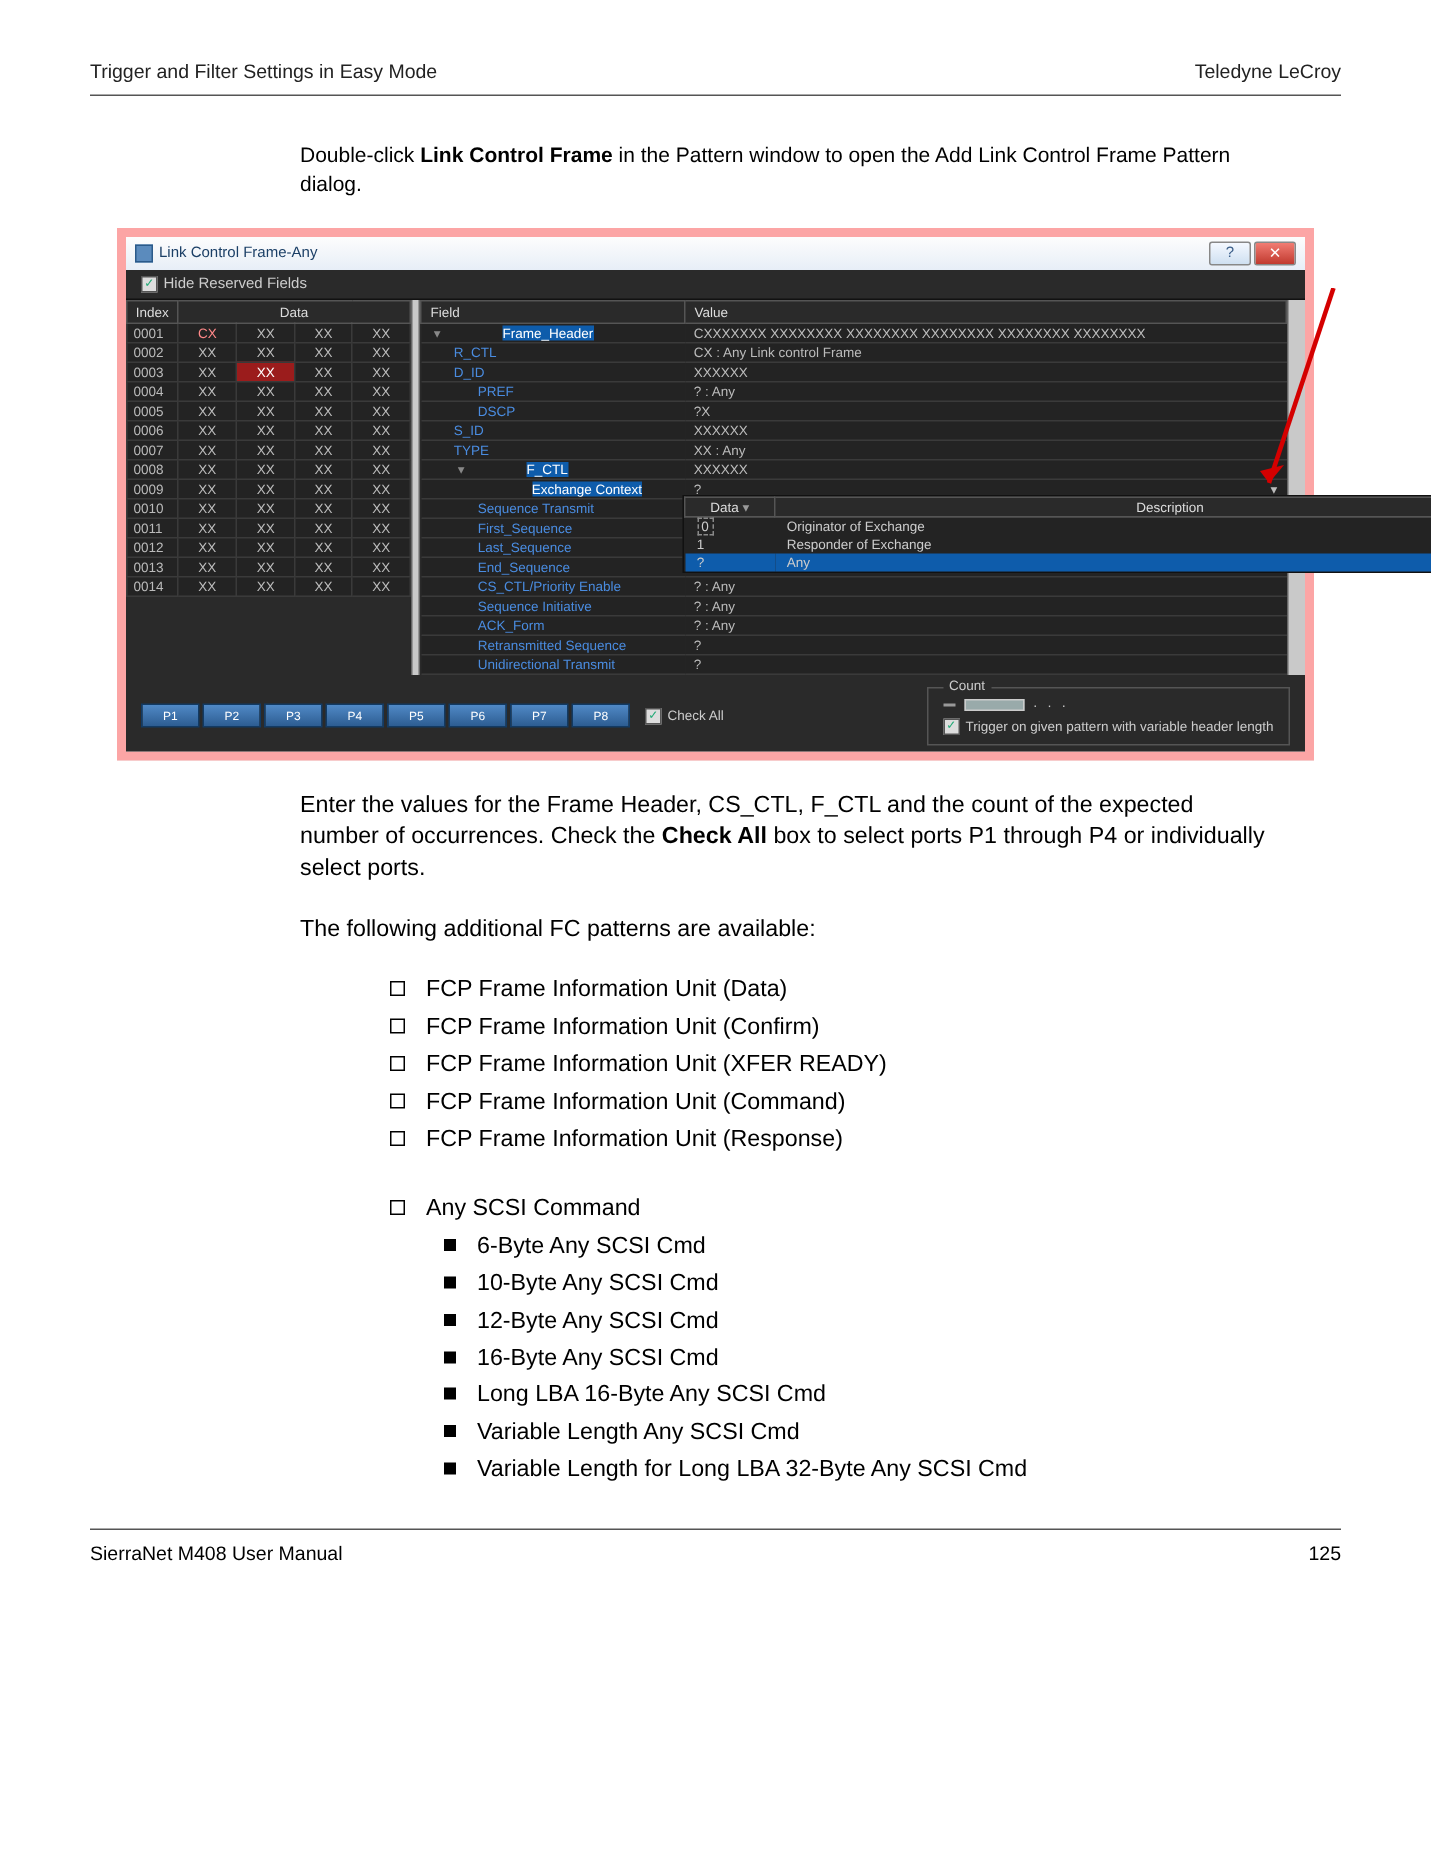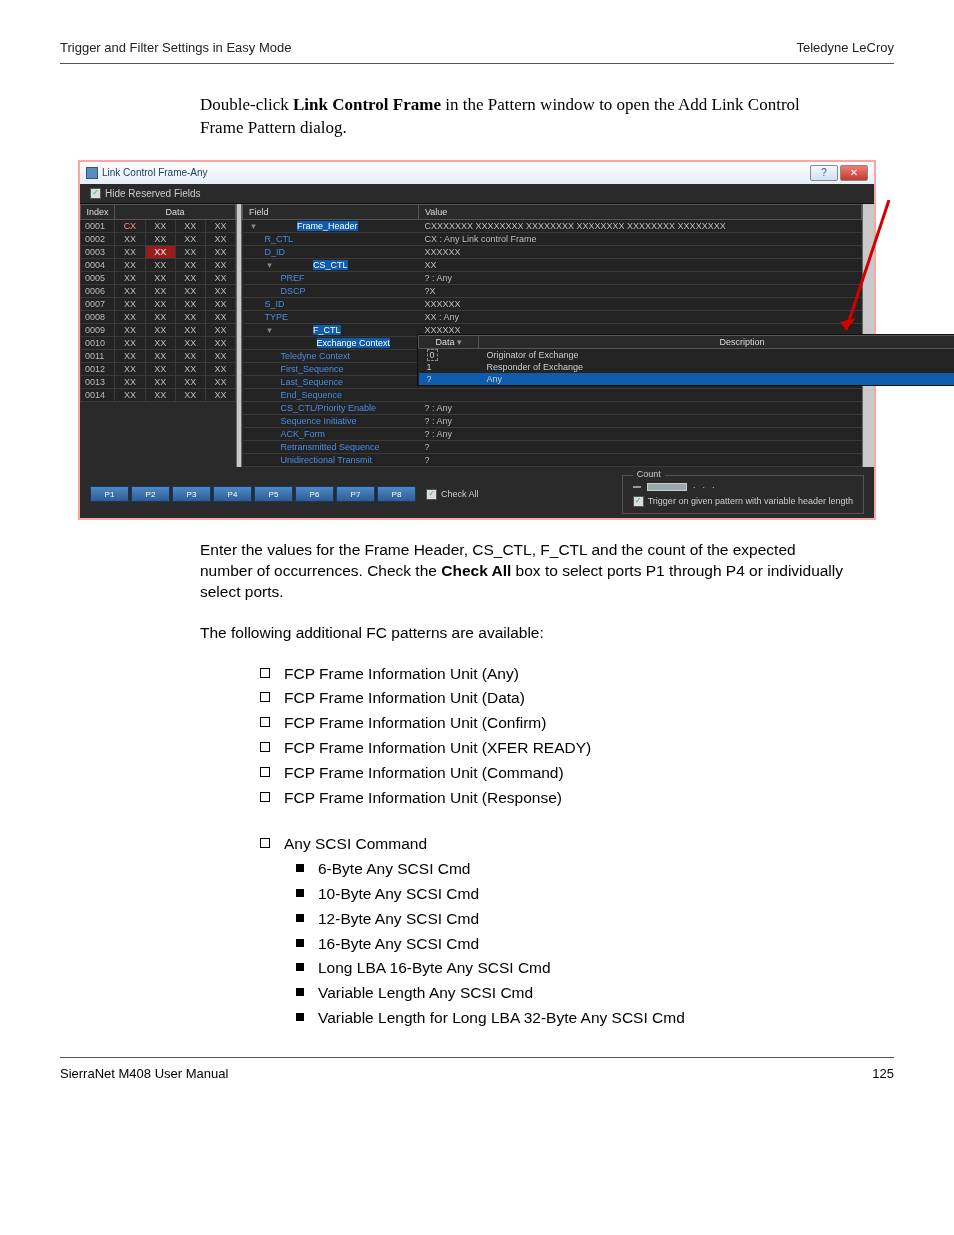--- a/index.html
+++ b/index.html
@@ -16,31 +16,30 @@
     padding: 40px 60px 8px 60px;
     font-size: 13px;
     color: #222;
     border-bottom: 1px solid #555;
     margin: 0 60px;
     padding-left: 0;
     padding-right: 0;
   }
   .body-text {
     margin: 30px 110px 20px 200px;
-    font-size: 17px;
+    font-size: 14px;
     line-height: 1.35;
-    font-family: Liberation Serif, serif;
   }
   .body-text b { font-weight: 700; }
   .dialog-wrap {
     margin: 16px 78px 20px 78px;
     position: relative;
   }
   .dialog {
-    border: 2px solid #fca5a5;
+    border: 6px solid #fca5a5;
     background: #e5e5e5;
     font-size: 10px;
     color: #ddd;
   }
   .titlebar {
     background: linear-gradient(#fdfdfd,#e7eef7);
     color: #1b3f66;
     padding: 3px 6px;
     display: flex;
     align-items: center;
@@ -65,21 +64,21 @@
   .chk {
     width:11px; height:11px; background:#ddd; border:1px solid #555;
     display:inline-flex; align-items:center; justify-content:center;
     font-size:8px; color:#2a7; line-height:1;
   }
   .main-panels {
     display:flex;
     background:#2a2a2a;
     position:relative;
   }
-  .left-panel { width: 156px; }
+  .left-panel { width: 190px; }
   .splitter { width:6px; background:#c9c9c9; border-left:1px solid #666; border-right:1px solid #666; }
   .right-panel { flex:1; position:relative; }
   .tbl {
     width:100%; border-collapse:collapse; font-size:9px;
   }
   .tbl th {
     background:#2a2a2a; color:#ddd; border:1px solid #555;
     padding:2px 4px; font-weight:normal;
   }
   .tbl td {
@@ -319,24 +318,20 @@
               </tr>
               <tr>
                 <td style="padding-left: 22px;"><span class="linkish">R_CTL</span></td>
                 <td>CX : Any Link control Frame</td>
               </tr>
               <tr>
                 <td style="padding-left: 22px;"><span class="linkish">D_ID</span></td>
                 <td>XXXXXX</td>
               </tr>
               <tr>
-                <td style="padding-left: 22px;"><span class="tree-arrow">▾</span> <span class="hl">CS_CTL</span></td>
-                <td class="val-hl">XX</td>
-              </tr>
-              <tr>
                 <td style="padding-left: 38px; margin-left: 48px;"><span class="linkish">PREF</span></td>
                 <td>? : Any</td>
               </tr>
               <tr>
                 <td style="padding-left: 38px;"><span class="linkish">DSCP</span></td>
                 <td>?X</td>
               </tr>
               <tr>
                 <td style="padding-left: 22px;"><span class="linkish">S_ID</span></td>
                 <td>XXXXXX</td>
@@ -347,21 +342,21 @@
               </tr>
               <tr>
                 <td style="padding-left: 22px;"><span class="tree-arrow">▾</span> <span class="hl">F_CTL</span></td>
                 <td>XXXXXX</td>
               </tr>
               <tr>
                 <td style="padding-left: 38px;"><span class="hl">Exchange Context</span></td>
                 <td class="val-hl">? <span style="float:right">▾</span></td>
               </tr>
               <tr>
-                <td style="padding-left: 38px;"><span class="linkish">Teledyne Context</span></td>
+                <td style="padding-left: 38px;"><span class="linkish">Sequence Transmit</span></td>
                 <td></td>
               </tr>
               <tr>
                 <td style="padding-left: 38px;"><span class="linkish">First_Sequence</span></td>
                 <td></td>
               </tr>
               <tr>
                 <td style="padding-left: 38px;"><span class="linkish">Last_Sequence</span></td>
                 <td></td>
               </tr>
@@ -457,24 +452,20 @@
 
 <div class="after-text">
   <span>Enter the values for the Frame Header, CS_CTL, F_CTL and the count of the expected number of occurrences. Check the </span><b>Check All</b><span> box to select ports P1 through P4 or individually select ports.</span>
 </div>
 <div class="after-text">The following additional FC patterns are available:</div>
 
 <div class="section-list">
   <div id="list1">
       <div class="row">
         <span class="sq"></span>
-        <span>FCP Frame Information Unit (Any)</span>
-      </div>
-      <div class="row">
-        <span class="sq"></span>
         <span>FCP Frame Information Unit (Data)</span>
       </div>
       <div class="row">
         <span class="sq"></span>
         <span>FCP Frame Information Unit (Confirm)</span>
       </div>
       <div class="row">
         <span class="sq"></span>
         <span>FCP Frame Information Unit (XFER READY)</span>
       </div>

